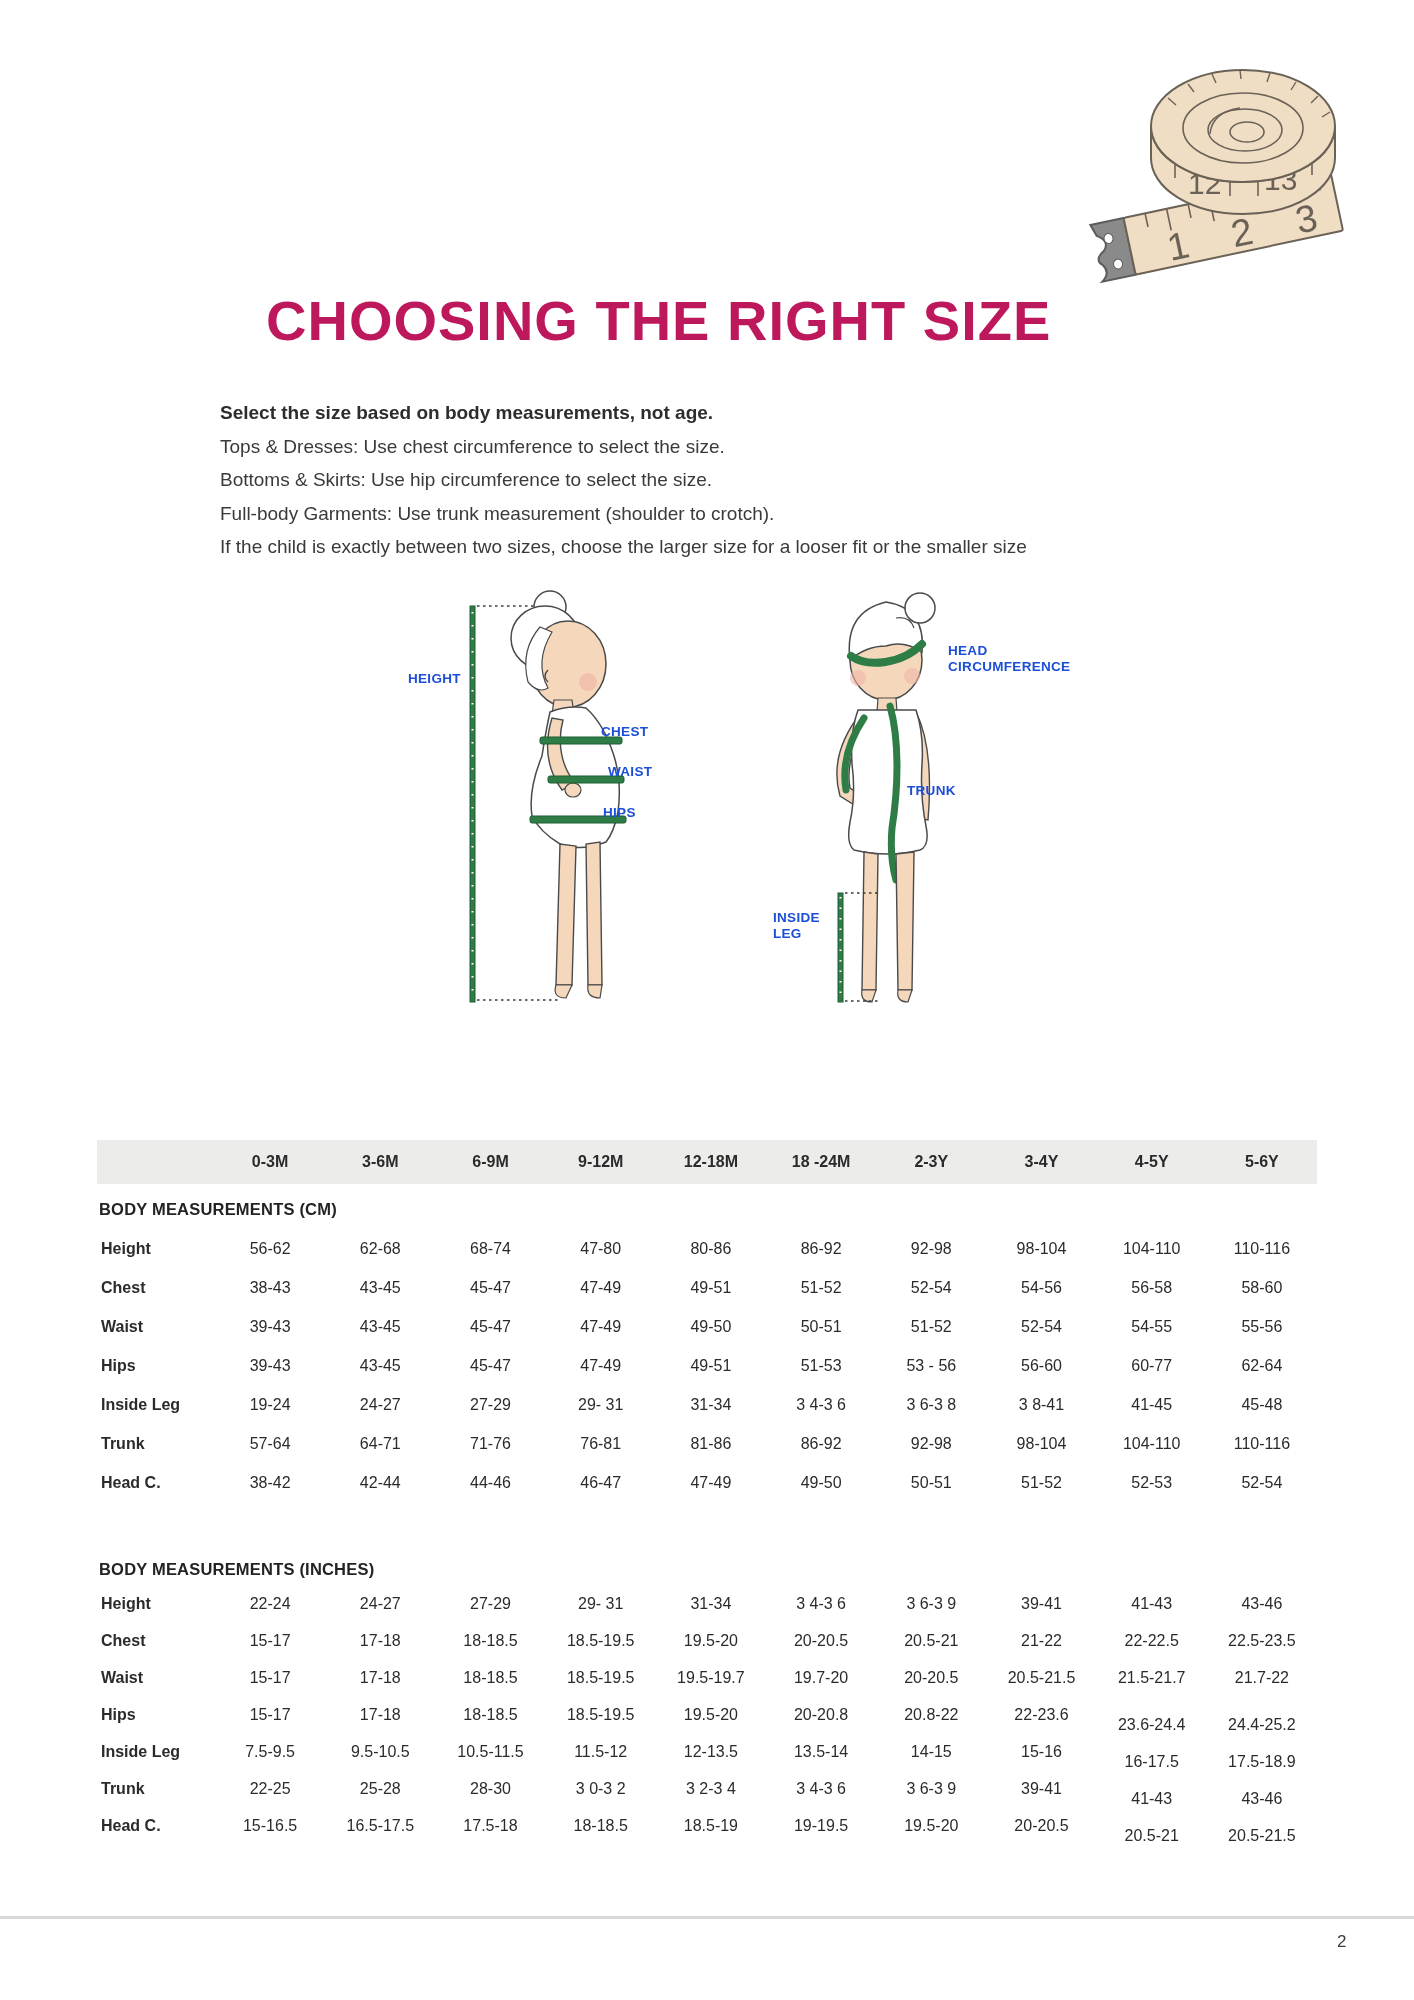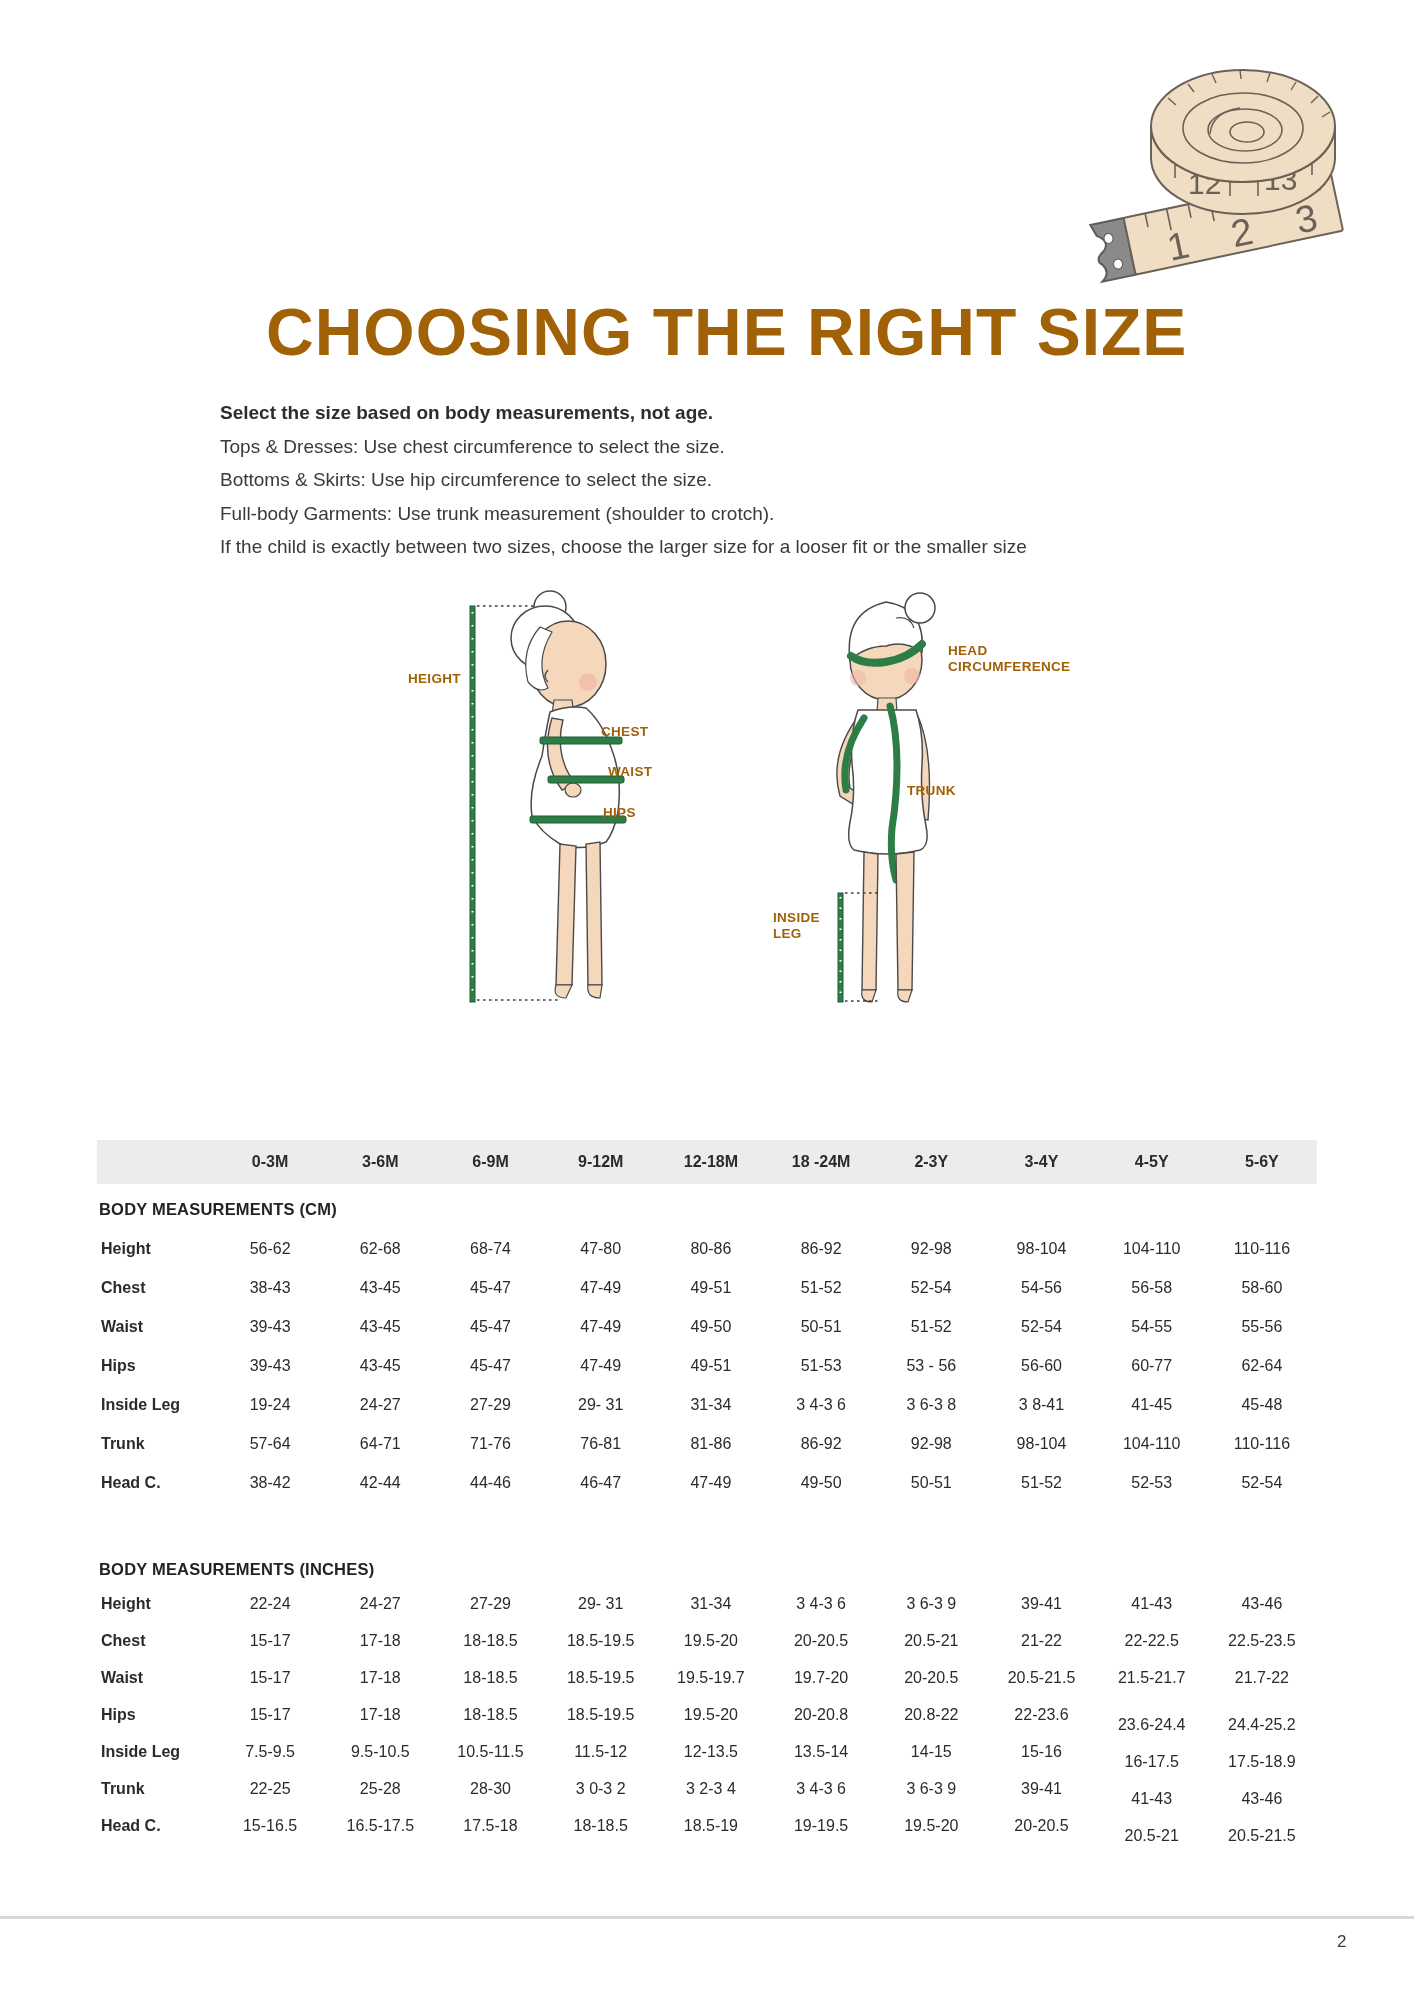--- a/index.html
+++ b/index.html
@@ -3,30 +3,30 @@
 <meta charset="utf-8">
 <style>
   html,body{margin:0;padding:0;}
   body{
     width:1414px;height:2000px;position:relative;background:#ffffff;
     font-family:"Liberation Sans", sans-serif;color:#2e2e2e;overflow:hidden;
   }
   .page{position:absolute;inset:0;}
   
   .title{
-    position:absolute;left:266px;top:250px;font-size:66px;font-weight:700;
-    letter-spacing:1px;color:#a16207;white-space:nowrap;
+    position:absolute;left:266px;top:250px;font-size:56px;font-weight:700;
+    letter-spacing:1px;color:#be185d;white-space:nowrap;
   }
   
   .intro{position:absolute;left:210px;top:391px;width:1010px;font-size:19px;line-height:23.5px;color:#3a3a3a;}
   .intro p{margin:10px;}
   .intro .lead{font-weight:700;color:#2d2d2d;}
   
   .diag-label{
-    position:absolute;font-size:13.5px;font-weight:700;color:#a16207;
+    position:absolute;font-size:13.5px;font-weight:700;color:#1d4ed8;
     letter-spacing:0.3px;line-height:16px;white-space:nowrap;
   }
   
   .tables{position:absolute;left:97px;top:1140px;width:1220px;}
   .trow{display:grid;grid-template-columns:118px repeat(10,1fr);align-items:center;}
   .strip{background:#ececeb;height:44px;}
   .cell{text-align:center;font-size:16px;color:#2b2b2b;}
   .hcell{font-weight:700;}
   .label-cell{text-align:left;font-weight:700;padding-left:4px;}
   .table-title{font-size:16.5px;font-weight:700;color:#232323;letter-spacing:0.2px;}

